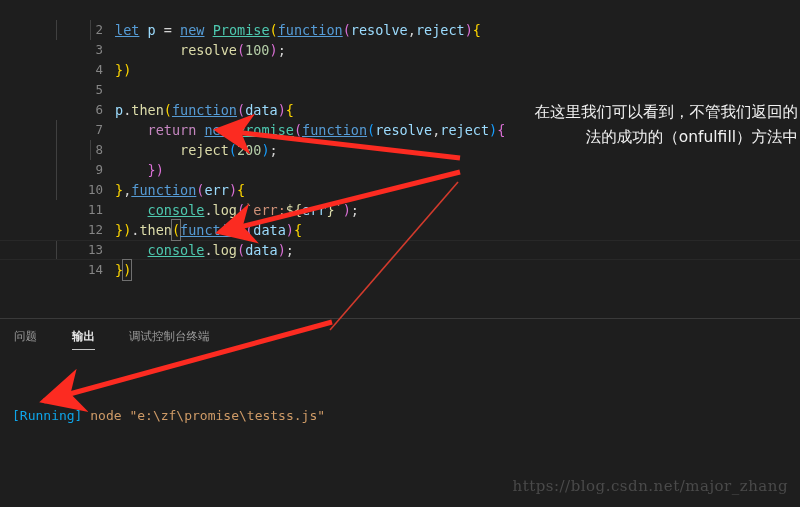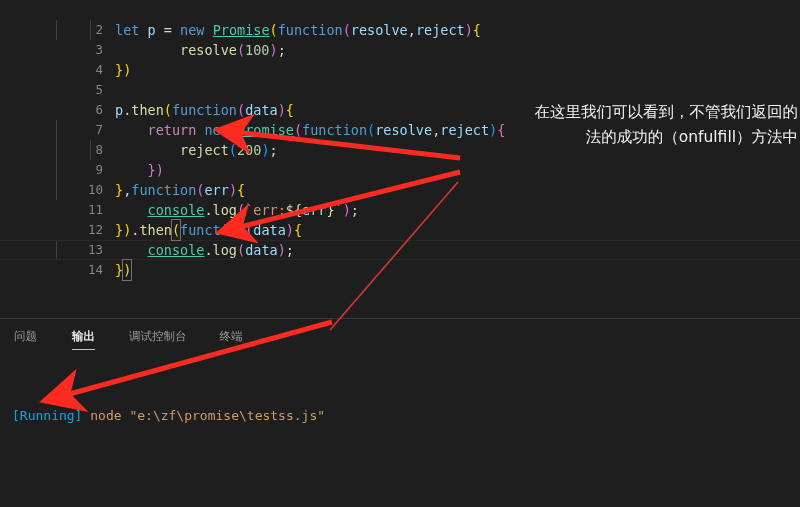--- a/index.html
+++ b/index.html
@@ -27,21 +27,21 @@
   .gutter{
     display:inline-block;width:38px;text-align:right;
     color:#858585;font-size:12.5px;
     vertical-align:top;
     padding-right:0px;
     font-family:"DejaVu Sans Mono","Liberation Mono",monospace;
   }
   .codetext{display:inline-block;padding-left:12px;vertical-align:top;white-space:pre;}
 
   
-  .kw{color:#569cd6;}      
+  .kw{color:#569cd6;text-decoration:underline;}      
   .ctl{color:#c586c0;}     
   .type{color:#4ec9b0;text-decoration:underline;}    
   .fn{color:#dcdcaa;}      
   .var{color:#9cdcfe;}     
   .num{color:#b5cea8;}     
   .pl{color:#d4d4d4;}      
   .str{color:#ce9178;}     
   .tick{color:#ce9178;}
   .sub{color:#dcdcaa;}     
   .brk1{color:#ffd700;}
@@ -211,33 +211,34 @@
     <div class="tabs">
       <div class="tab" style="margin-left:14px;">
         <span>问题</span>
       </div>
       <div class="tab active" style="margin-left:35px;">
         <span>输出</span>
       </div>
       <div class="tab" style="margin-left:34px;">
         <span>调试控制台</span>
       </div>
-      <div class="tab" style="margin-left:33px;">
+      <div class="tab" style="">
         <span>终端</span>
       </div>
     </div>
 
     <div class="term">
       <div><span class="t-run">[Running]</span><span class="t-cmd"> node "e:\zf\promise\testss.js"</span></div>
       
       
       
     </div>
   </div>
 
+  <div class="watermark">https://blog.csdn.net/major_zhang</div>
 
   <svg class="arrows" viewBox="0 0 800 507" width="800" height="507" xmlns="http://www.w3.org/2000/svg">
     <defs>
       <marker id="ah" markerWidth="9" markerHeight="9" refX="7" refY="4.5" orient="auto" markerUnits="strokeWidth">
         <path d="M8,4.5 L0,0.4 L2.3,4.5 L0,8.6 Z" fill="#fc2b21"></path>
       </marker>
       <marker id="ah2" markerWidth="10" markerHeight="10" refX="8" refY="5" orient="auto" markerUnits="strokeWidth">
         <path d="M9,5 L0,0.5 L2.5,5 L0,9.5 Z" fill="#fc2b21"></path>
       </marker>
     </defs>

